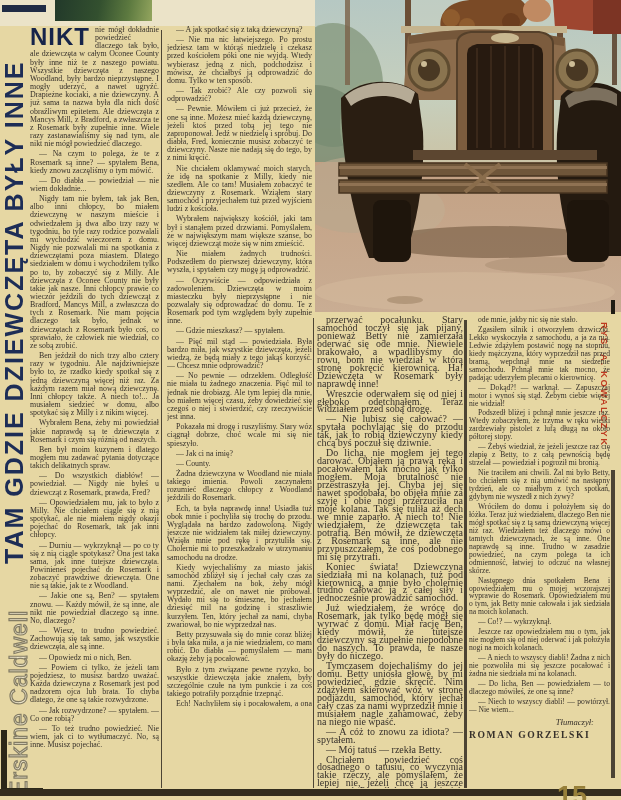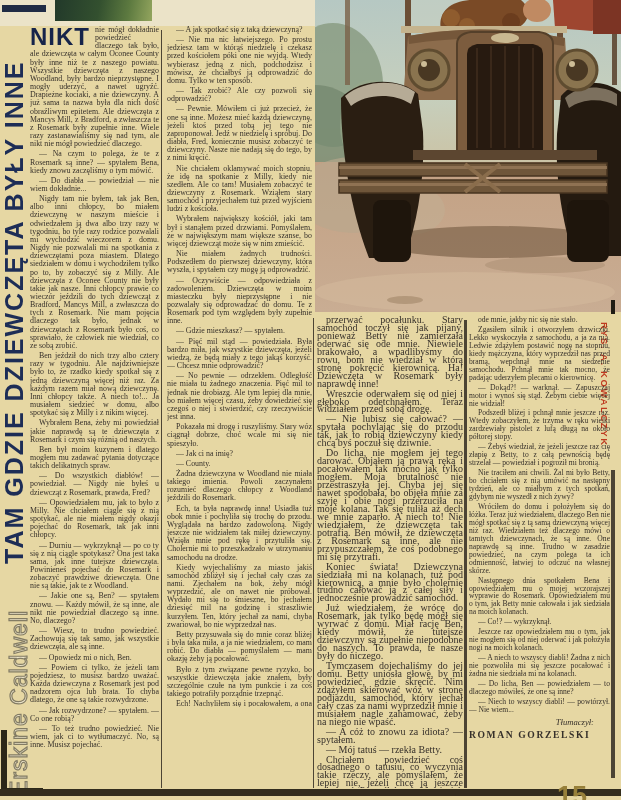--- a/index.html
+++ b/index.html
@@ -201,21 +201,21 @@
       </div>
   </div>
 
   <div class="col col-2">
     <div>
 
     <p class="para">— A jak spotkać się z taką dziewczyną?</p>
         <p class="para">— Nie ma nic łatwiejszego. Po prostu jedziesz tam w którąś niedzielę i czekasz przed kościołem póki one nie wyjdą. Wtedy wybierasz jedną z nich, podchodzisz i mówisz, że chciałbyś ją odprowadzić do domu. Tylko w ten sposób.</p>
         <p class="para">— Tak zrobić? Ale czy pozwoli się odprowadzić?</p>
         <p class="para">— Pewnie. Mówiłem ci już przecież, że one są inne. Możesz mieć każdą dziewczynę, jeżeli ktoś przed tobą jej tego nie zaproponował. Jedź w niedzielę i spróbuj. Do diabła, Fred, koniecznie musisz zobaczyć te dziewczyny. Nasze nie nadają się do tego, by z nimi kręcić.</p>
-        <p class="para">Nie chciałem oklamywać moich stopniu, że idę na spotkanie z Milly, kiedy nie szedłem. Ale co tam! Musiałem zobaczyć te dziewczyny z Rosemark. Wziąłem stary samochód i przyjechałem tuż przed wyjściem ludzi z kościoła.</p>
+        <p class="para">Nie chciałem oklamywać moich starych, że idę na spotkanie z Milly, kiedy nie szedłem. Ale co tam! Musiałem zobaczyć te dziewczyny z Rosemark. Wziąłem stary samochód i przyjechałem tuż przed wyjściem ludzi z kościoła.</p>
         <p class="para">Wybrałem największy kościół, jaki tam był i stanąłem przed drzwiami. Pomyślałem, że w największym mam większe szanse, bo więcej dziewcząt może się w nim zmieścić.</p>
         <p class="para">Nie miałem żadnych trudności. Podszedłem do pierwszej dziewczyny, która wyszła, i spytałem czy mogę ją odprowadzić.</p>
         <p class="para">— Oczywiście — odpowiedziała z zadowoleniem. Dziewczęta w moim miasteczku były nieprzystępne i nie pozwalały się odprowadzać do domu. Te z Rosemark pod tym względem były zupełnie inne.</p>
         <p class="para">— Gdzie mieszkasz? — spytałem.</p>
         <p class="para">— Pięć mil stąd — powiedziała. Była bardzo miła, jak wszystkie dziewczęta, jeżeli wiedzą, że będą miały z tego jakąś korzyść. — Chcesz mnie odprowadzić?</p>
         <p class="para">— No pewnie — odrzekłem. Odległość nie miała tu żadnego znaczenia. Pięć mil to jednak nie drobiazg. Ale tym lepiej dla mnie, bo miałem więcej czasu, żeby dowiedzieć się czegoś o niej i stwierdzić, czy rzeczywiście jest inna.</p>
         <p class="para">Pokazała mi drogę i ruszyliśmy. Stary wóz ciągnął dobrze, choć wcale mi się nie spieszyło.</p>
         <p class="para">— Jak ci na imię?</p>
         <p class="para">— County.</p>
         <p class="para">Żadna dziewczyna w Woodland nie miała takiego imienia. Powoli zaczynałem rozumieć dlaczego chłopcy z Woodland jeździli do Rosemark.</p>

